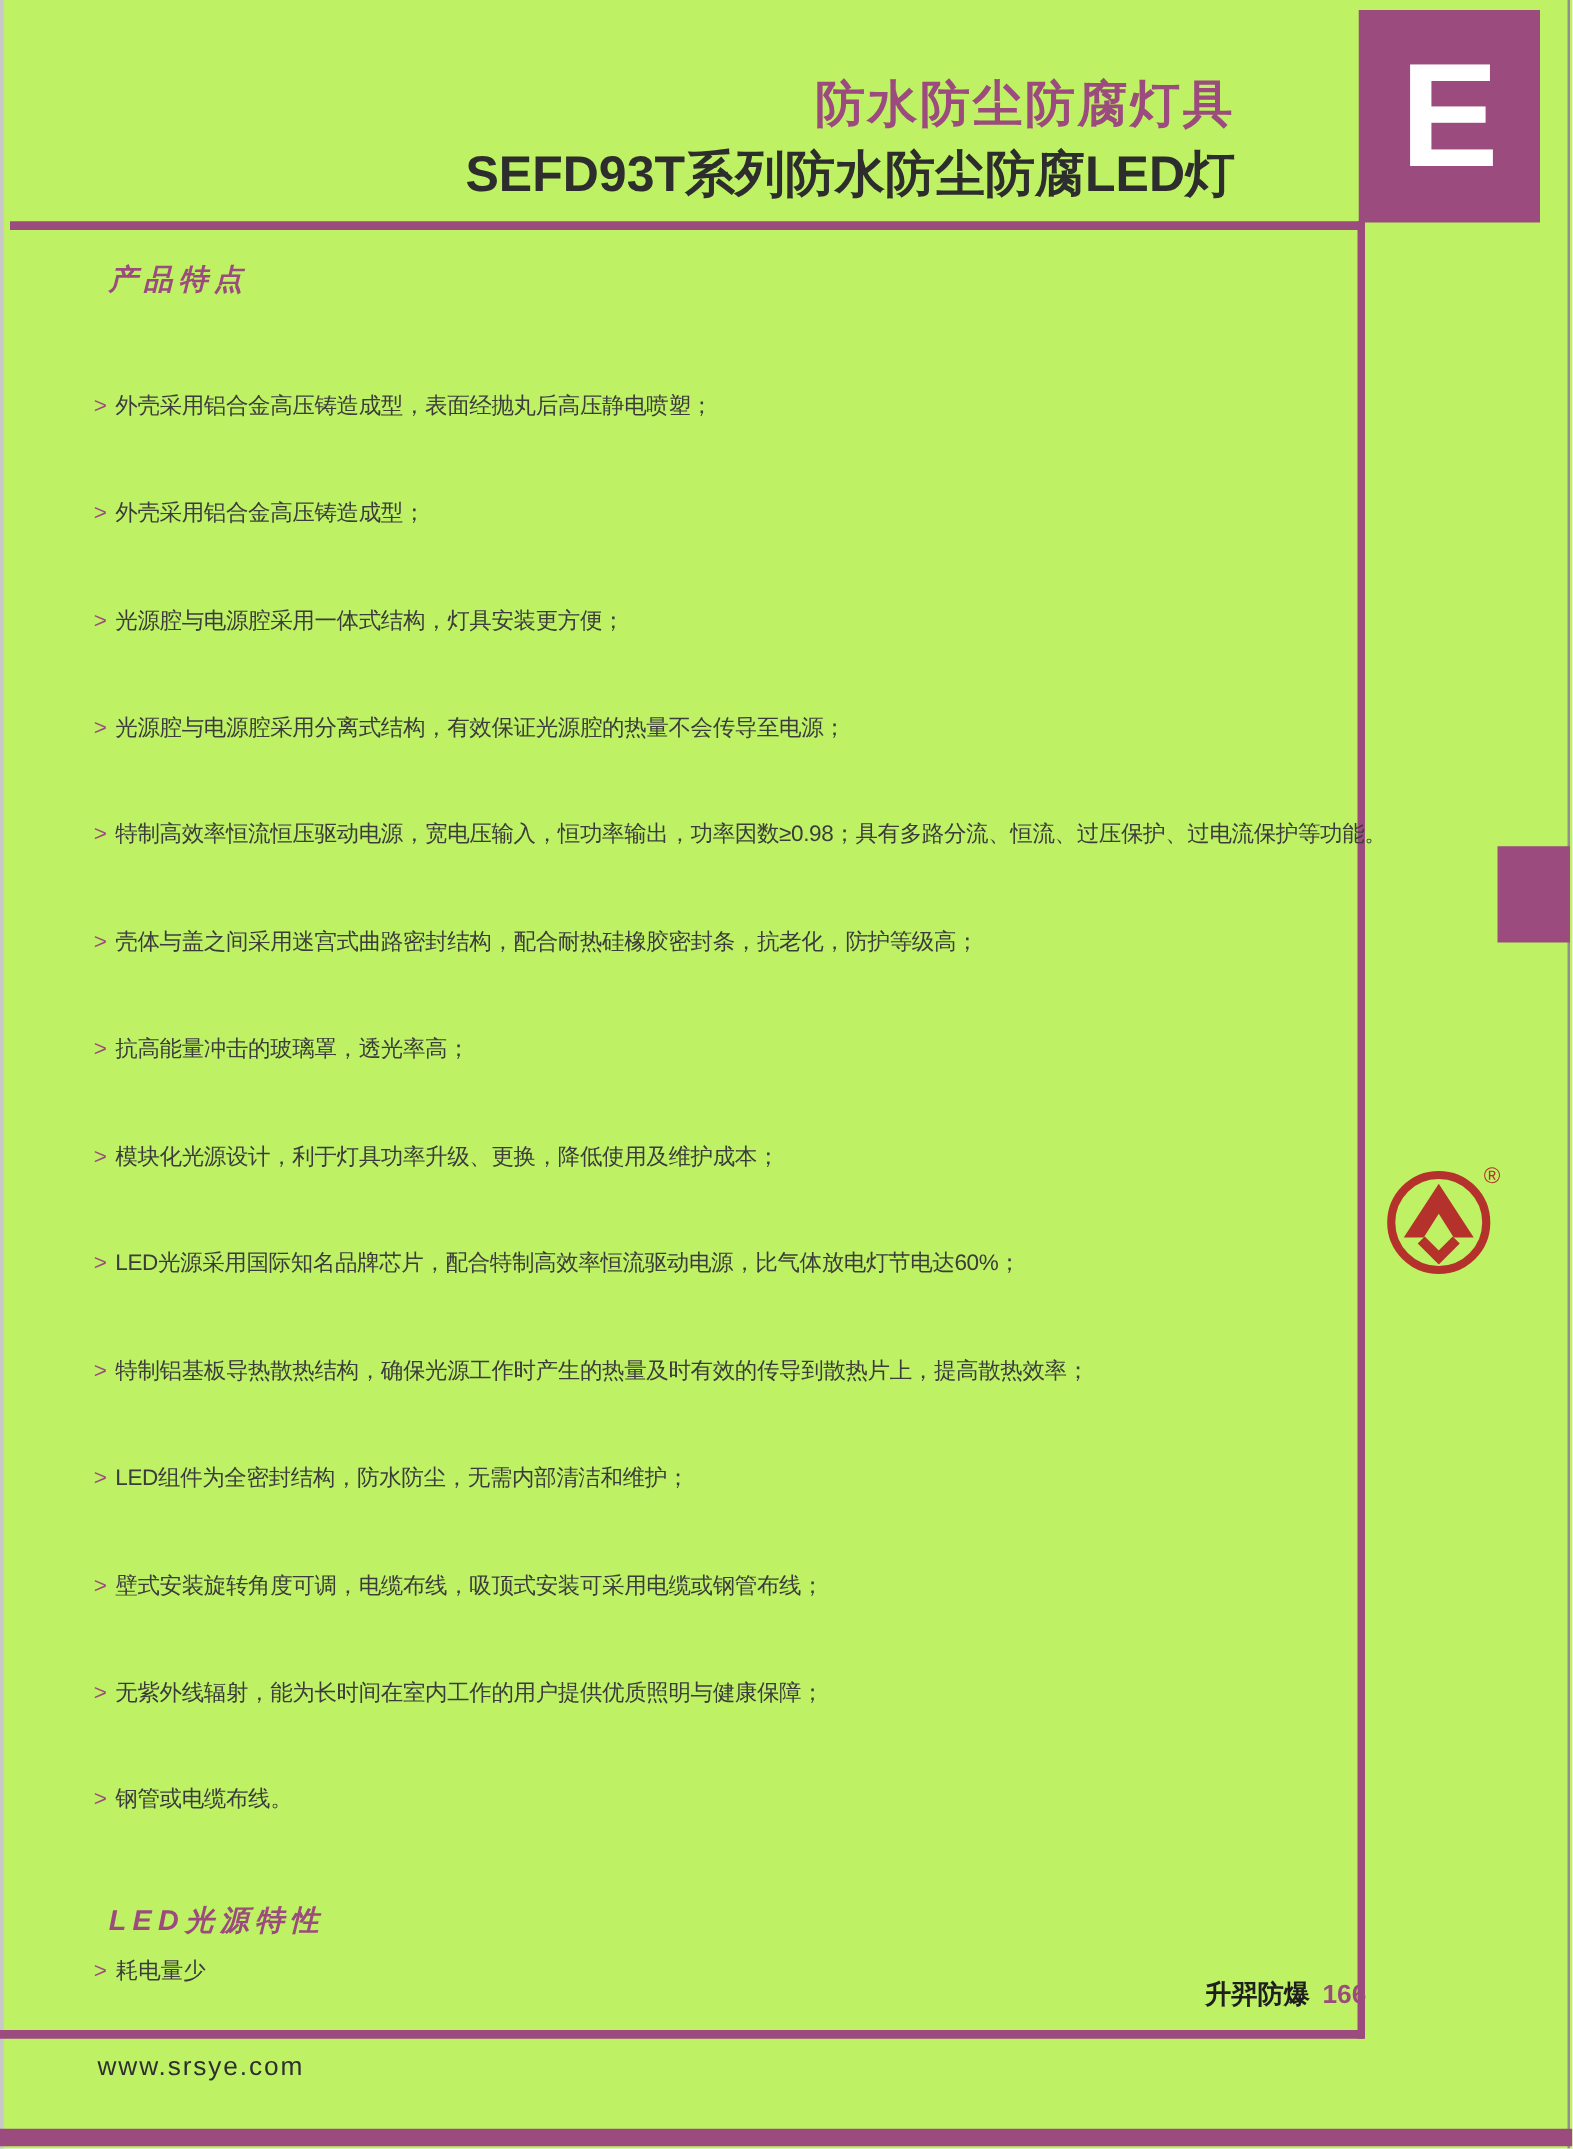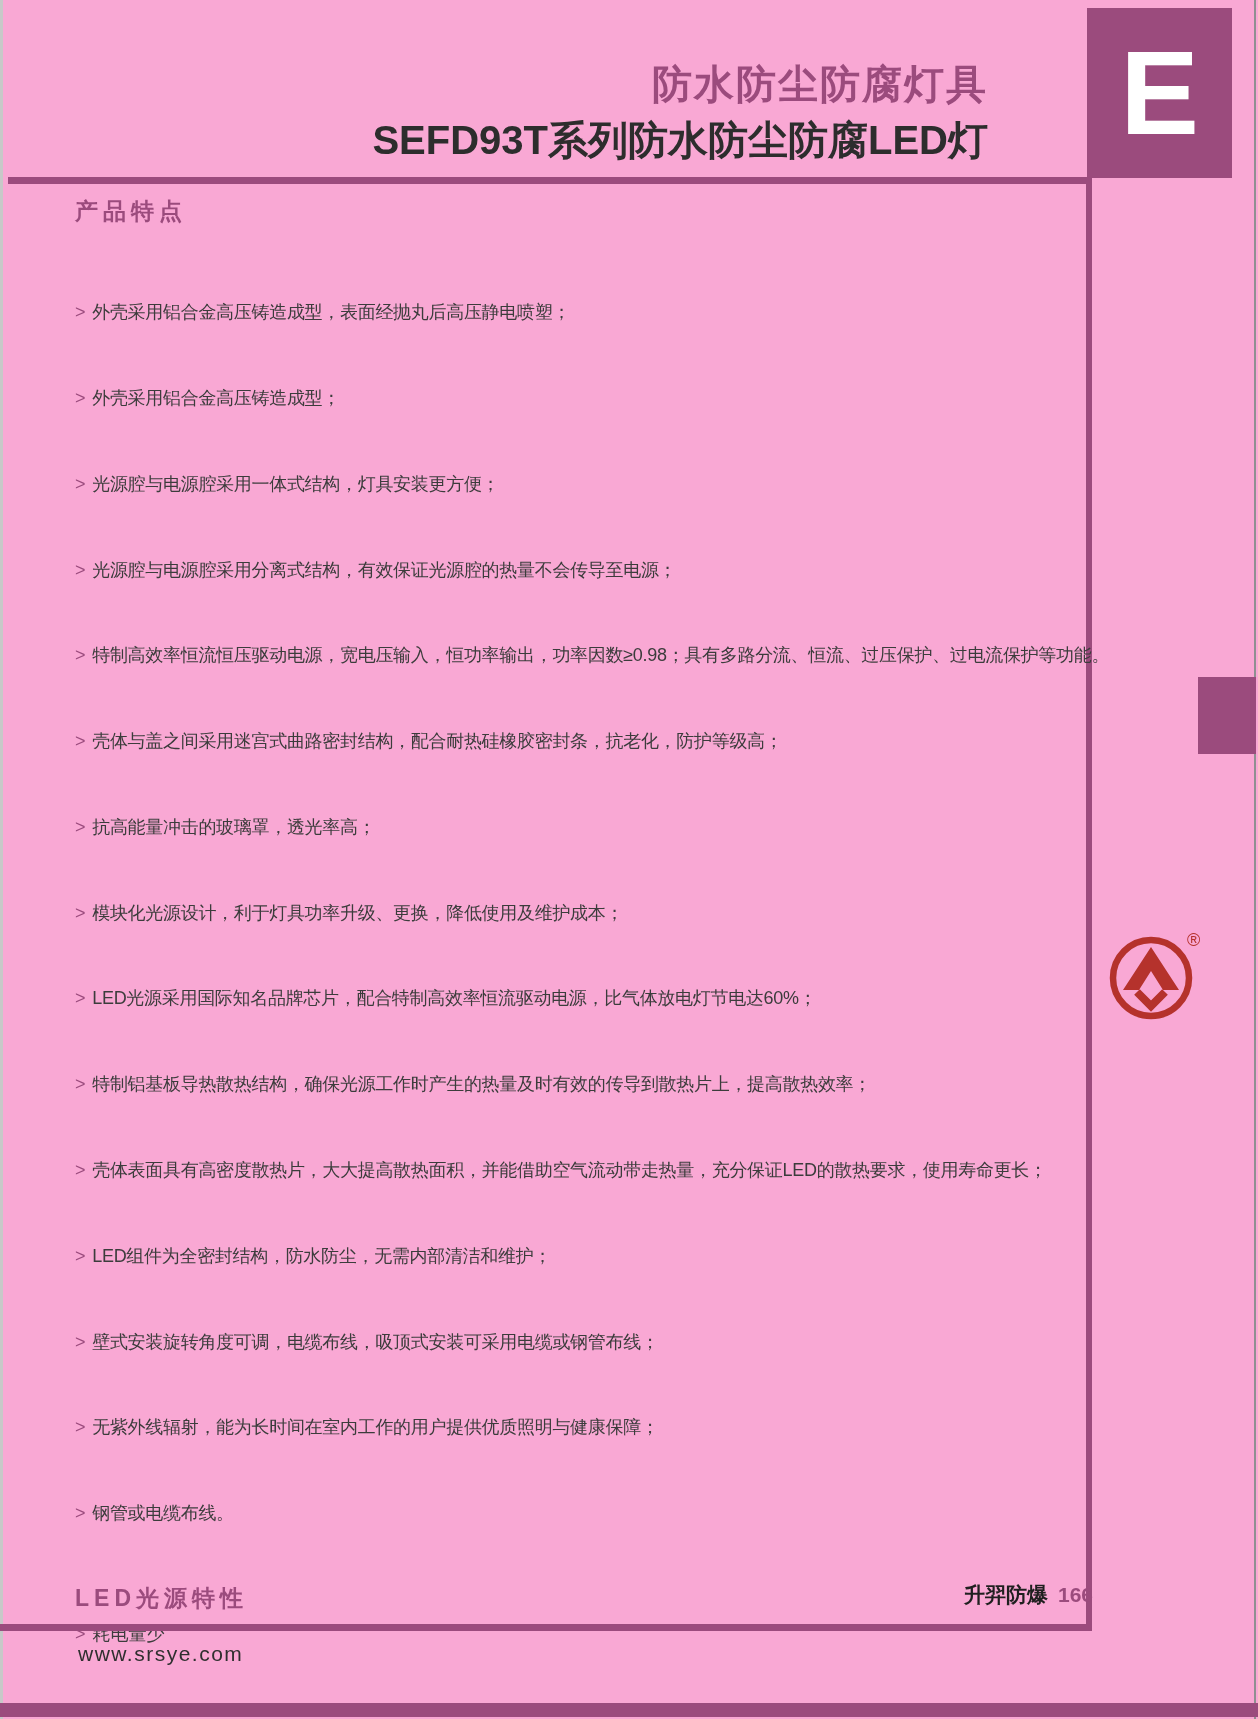--- a/index.html
+++ b/index.html
@@ -1,38 +1,38 @@
 <!DOCTYPE html>
 <html style="--accent: #9b4b7d; --logo: #b5322c;"><head>
 <meta charset="utf-8">
 <style>
   html,body{margin:0;padding:0;background:#ffffff;}
   .page{
-    position:relative;width:1258px;height:1719px;background:#f9a8d4;overflow:hidden;
+    position:relative;width:1258px;height:1719px;background:#bef264;overflow:hidden;
     font-family:"Liberation Sans","DejaVu Sans",sans-serif;color:#3c3c3c;
   }
   :root{--accent:#9b4b7d;--logo:#b5322c;}
   
   .edge-left{position:absolute;left:0;top:0;width:3px;height:1719px;background:#c8c8c8;}
   .edge-right{position:absolute;left:1254px;top:0;width:2px;height:1719px;background:#909090;}
   
   .header-titles{position:absolute;top:62px;right:270px;text-align:right;}
   .title{font-size:40px;font-weight:bold;color:var(--accent);letter-spacing:2px;line-height:1.1;}
   .subtitle{font-size:40px;font-weight:bold;color:#2d2d2d;margin-top:12px;line-height:1.1;}
   .e-block{position:absolute;left:1087px;top:8px;width:145px;height:170px;background:var(--accent);
     display:flex;align-items:center;justify-content:center;}
   .e-letter{color:#ffffff;font-size:118px;font-weight:bold;line-height:1;}
   .header-rule{position:absolute;left:8px;top:177px;width:1084px;height:7px;background:var(--accent);}
   .v-rule{position:absolute;left:1086px;top:177px;width:6px;height:1454px;background:var(--accent);}
   .side-tab{position:absolute;left:1198px;top:677px;width:58px;height:77px;background:var(--accent);}
   
   .logo{position:absolute;left:1105px;top:918px;width:104px;height:110px;color:var(--logo);}
   
   .main{position:absolute;left:75px;top:198px;width:1012px;}
-  h2.sec{font-size:23px;font-weight:bold;color:var(--accent);letter-spacing:5px;margin:0;line-height:27px;}
+  h2.sec{font-size:23px;font-weight:bold;color:var(--accent);letter-spacing:5px;margin:12px;line-height:27px;font-style:italic;}
   .features{margin:16px 0 0 0;padding:0;list-style:none;font-size:18px;line-height:28.6px;
     letter-spacing:-0.3px;white-space:pre;}
   .marker{color:var(--accent);margin-right:7px;}
   .led-heading{margin-top:50px;}
   .led-list{margin-top:8px;}
   .led-block{margin-bottom:4px;}
   .led-title{font-size:18px;line-height:29px;}
   .led-body{font-size:18px;line-height:28px;margin-left:25px;white-space:pre;letter-spacing:-0.5px;}
   
   .footer-rule{position:absolute;left:0;top:1624px;width:1091px;height:7px;background:var(--accent);}
@@ -75,21 +75,20 @@
       <li><span class="marker">&gt;</span><span>外壳采用铝合金高压铸造成型，表面经抛丸后高压静电喷塑；</span></li>
       <li><span class="marker">&gt;</span><span>外壳采用铝合金高压铸造成型；</span></li>
       <li><span class="marker">&gt;</span><span>光源腔与电源腔采用一体式结构，灯具安装更方便；</span></li>
       <li><span class="marker">&gt;</span><span>光源腔与电源腔采用分离式结构，有效保证光源腔的热量不会传导至电源；</span></li>
       <li><span class="marker">&gt;</span><span>特制高效率恒流恒压驱动电源，宽电压输入，恒功率输出，功率因数≥0.98；具有多路分流、恒流、过压保护、过电流保护等功能。</span></li>
       <li><span class="marker">&gt;</span><span>壳体与盖之间采用迷宫式曲路密封结构，配合耐热硅橡胶密封条，抗老化，防护等级高；</span></li>
       <li><span class="marker">&gt;</span><span>抗高能量冲击的玻璃罩，透光率高；</span></li>
       <li><span class="marker">&gt;</span><span>模块化光源设计，利于灯具功率升级、更换，降低使用及维护成本；</span></li>
       <li><span class="marker">&gt;</span><span>LED光源采用国际知名品牌芯片，配合特制高效率恒流驱动电源，比气体放电灯节电达60%；</span></li>
       <li><span class="marker">&gt;</span><span>特制铝基板导热散热结构，确保光源工作时产生的热量及时有效的传导到散热片上，提高散热效率；</span></li>
-      <li><span class="marker">&gt;</span><span>壳体表面具有高密度散热片，大大提高散热面积，并能借助空气流动带走热量，充分保证LED的散热要求，使用寿命更长；</span></li>
       <li><span class="marker">&gt;</span><span>LED组件为全密封结构，防水防尘，无需内部清洁和维护；</span></li>
       <li><span class="marker">&gt;</span><span>壁式安装旋转角度可调，电缆布线，吸顶式安装可采用电缆或钢管布线；</span></li>
       <li><span class="marker">&gt;</span><span>无紫外线辐射，能为长时间在室内工作的用户提供优质照明与健康保障；</span></li>
       <li><span class="marker">&gt;</span><span>钢管或电缆布线。</span></li>
     </ul>
 
     <h2 class="sec led-heading">LED光源特性</h2>
     <div class="led-list">
       <div class="led-block">
         <div class="led-title"><span class="marker">&gt;</span><span>耗电量少</span></div>

